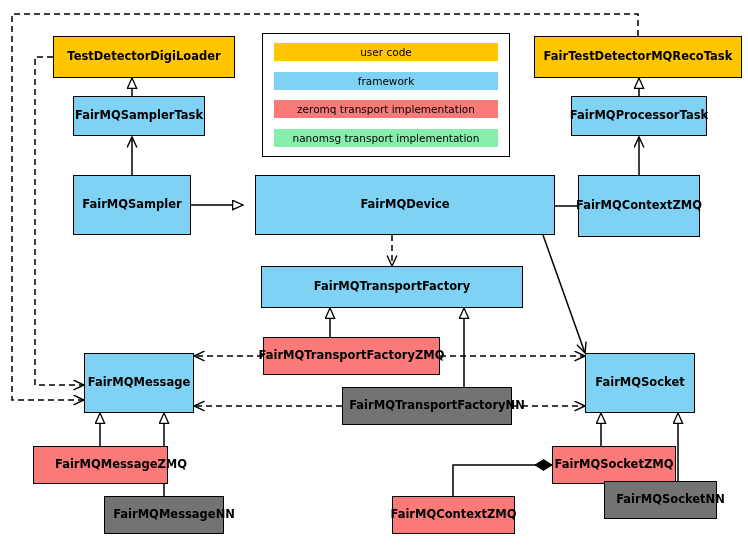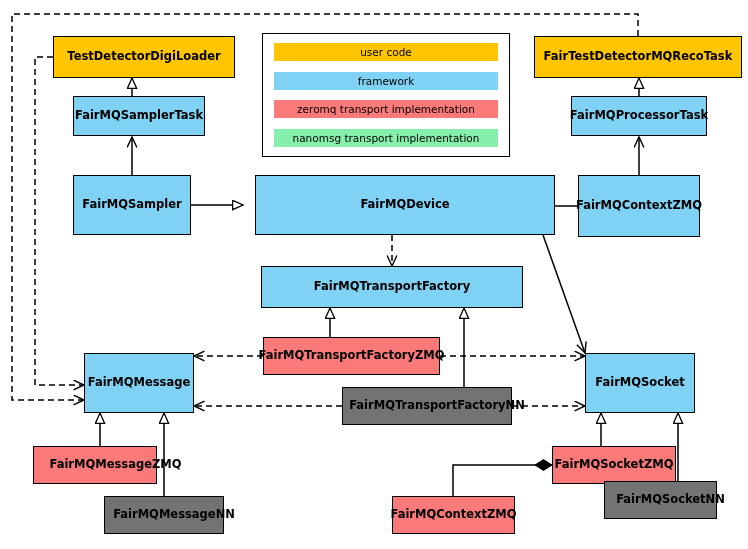--- a/index.html
+++ b/index.html
@@ -131,21 +131,21 @@
       </div>
       <div class="node c-nn" style="left: 342px; top: 387px; width: 170px; height: 38px;">
         <span>FairMQTransportFactoryNN</span>
       </div>
       <div class="node c-fw abstract" style="left: 84px; top: 353px; width: 110px; height: 60px;">
         <span>FairMQMessage</span>
       </div>
       <div class="node c-fw abstract" style="left: 585px; top: 353px; width: 110px; height: 60px;">
         <span>FairMQSocket</span>
       </div>
-      <div class="node c-zmq" style="left: 33px; top: 446px; width: 124px; height: 38px; padding-left: 41px;">
+      <div class="node c-zmq" style="left: 33px; top: 446px; width: 135px; height: 38px; padding-left: 41px;">
         <span>FairMQMessageZMQ</span>
       </div>
       <div class="node c-nn" style="left: 104px; top: 496px; width: 120px; height: 38px;">
         <span>FairMQMessageNN</span>
       </div>
       <div class="node c-zmq" style="left: 392px; top: 496px; width: 123px; height: 38px;">
         <span>FairMQContextZMQ</span>
       </div>
       <div class="node c-zmq" style="left: 552px; top: 446px; width: 124px; height: 38px;">
         <span>FairMQSocketZMQ</span>

